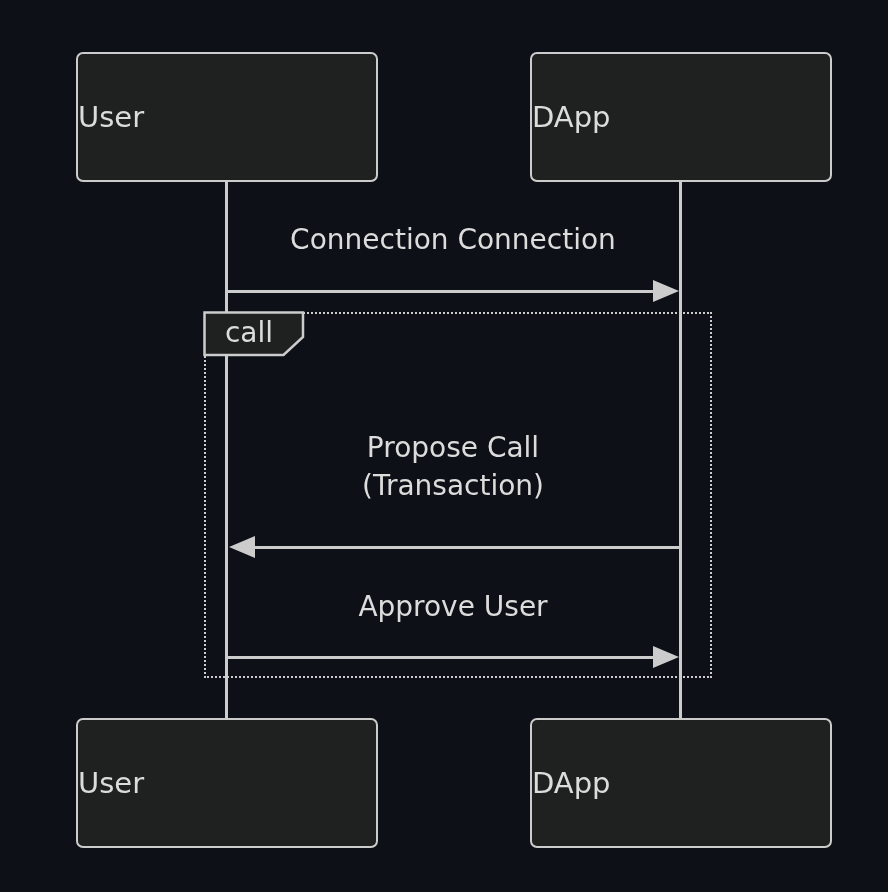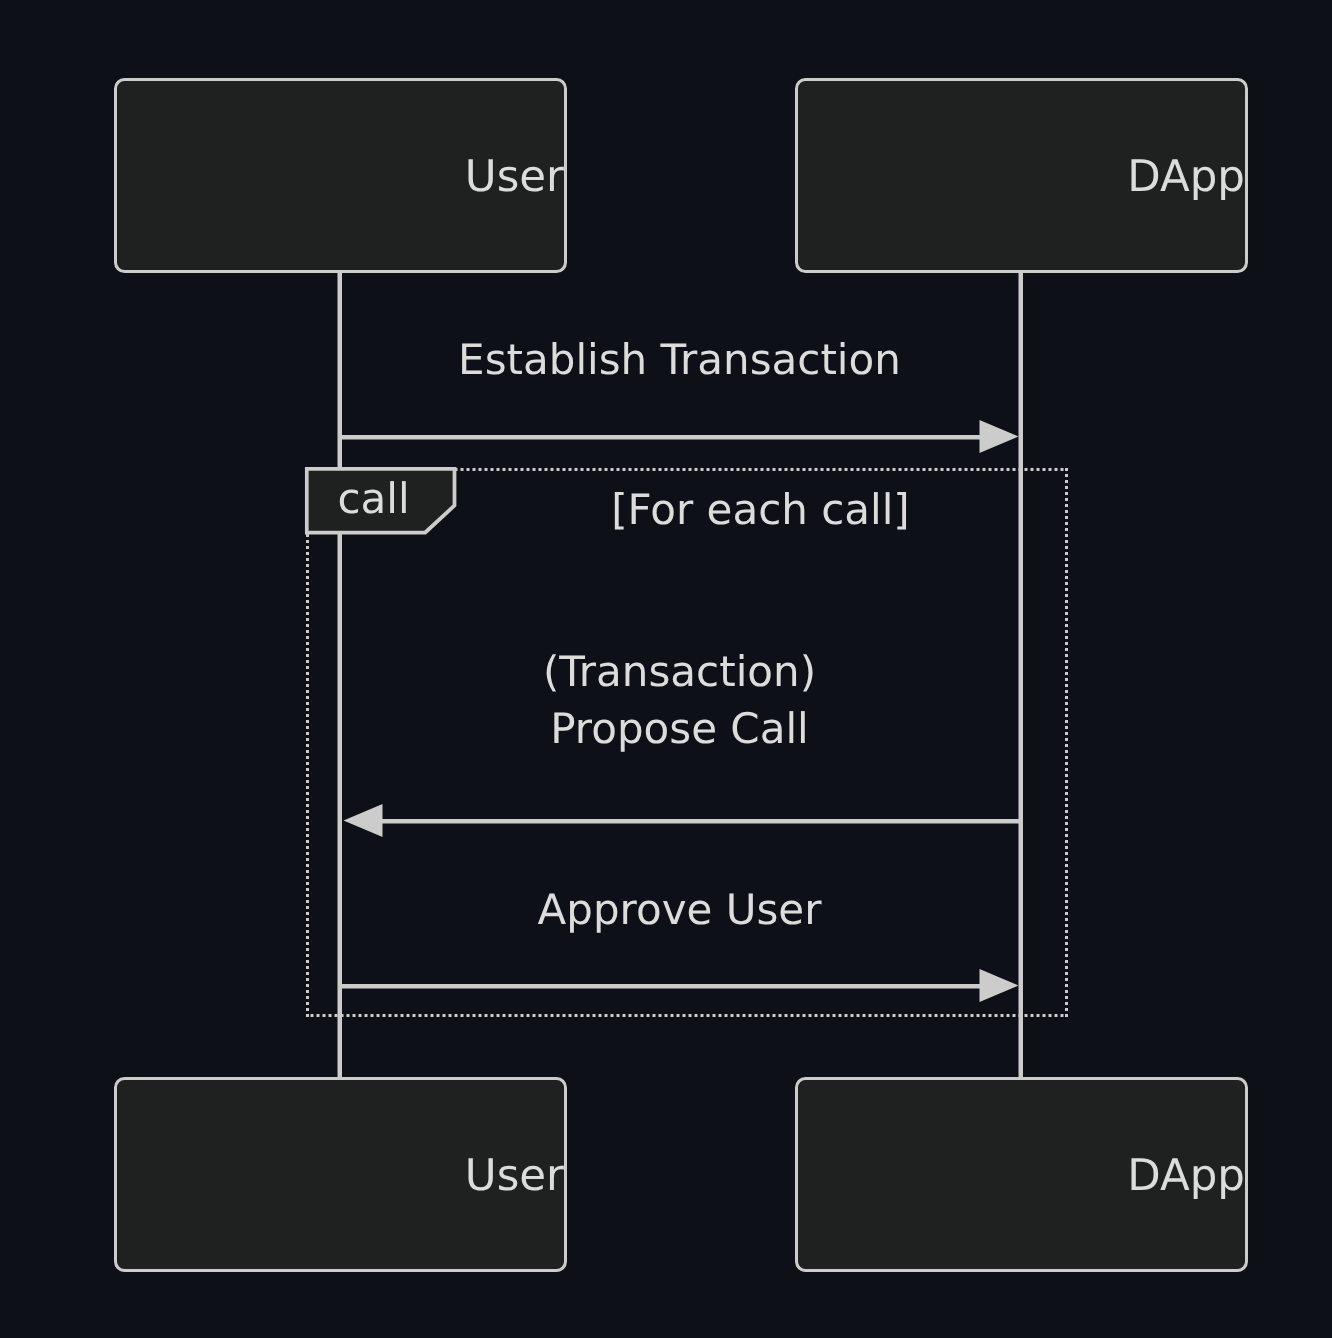--- a/index.html
+++ b/index.html
@@ -28,21 +28,21 @@
   }
   .actor {
     position: absolute;
     width: 302px;
     height: 130px;
     background: var(--actor-fill);
     border: 2px solid var(--stroke);
     border-radius: 7px;
     display: flex;
     align-items: center;
-    justify-content: flex-end;
+    justify-content: flex-start;
     z-index: 3;
   }
   .actor span {
     color: var(--text);
     font-size: 29px;
   }
   .msg-label {
     position: absolute;
     left: 227px;
     width: 452px;
@@ -116,36 +116,35 @@
   <div class="lifeline" style="left:225px; top:180px; height:540px;"></div>
   <div class="lifeline" style="left:679px; top:180px; height:540px;"></div>
 
   <div class="actor" style="left:76px; top:52px;">
     <span>User</span>
   </div>
   <div class="actor" style="left:530px; top:52px;">
     <span>DApp</span>
   </div>
 
-  <div class="msg-label" style="top:221px;">Establish Transaction</div>
+  <div class="msg-label" style="top:221px;">Connection Connection</div>
   <div class="arrow-line" style="left:227px; top:290px; width:430px;"></div>
   <div class="arrow-head right" style="left:653px; top:280px;"></div>
 
   <div class="loop-box"></div>
   <div class="loop-label-wrap">
     <svg width="102" height="46" viewBox="0 0 102 46">
       <path d="M1.5 1.5 L100 1.5 L100 26 L80.5 44 L1.5 44 Z" fill="#1f2020" stroke="#cccccc" stroke-width="2.5"></path>
     </svg>
   </div>
   <div class="loop-label-text">call</div>
-  <div class="loop-condition">[For each call]</div>
 
   <div class="msg-label" style="top:429px;">
+    <div>Propose Call</div>
     <div>(Transaction)</div>
-    <div>Propose Call</div>
   </div>
   <div class="arrow-head left" style="left:229px; top:536px;"></div>
   <div class="arrow-line" style="left:253px; top:546px; width:427px;"></div>
 
   <div class="msg-label" style="top:588px; line-height:37px;">Approve User</div>
   <div class="arrow-line" style="left:227px; top:656px; width:430px;"></div>
   <div class="arrow-head right" style="left:653px; top:646px;"></div>
 
   <div class="actor" style="left:76px; top:718px;">
     <span>User</span>

